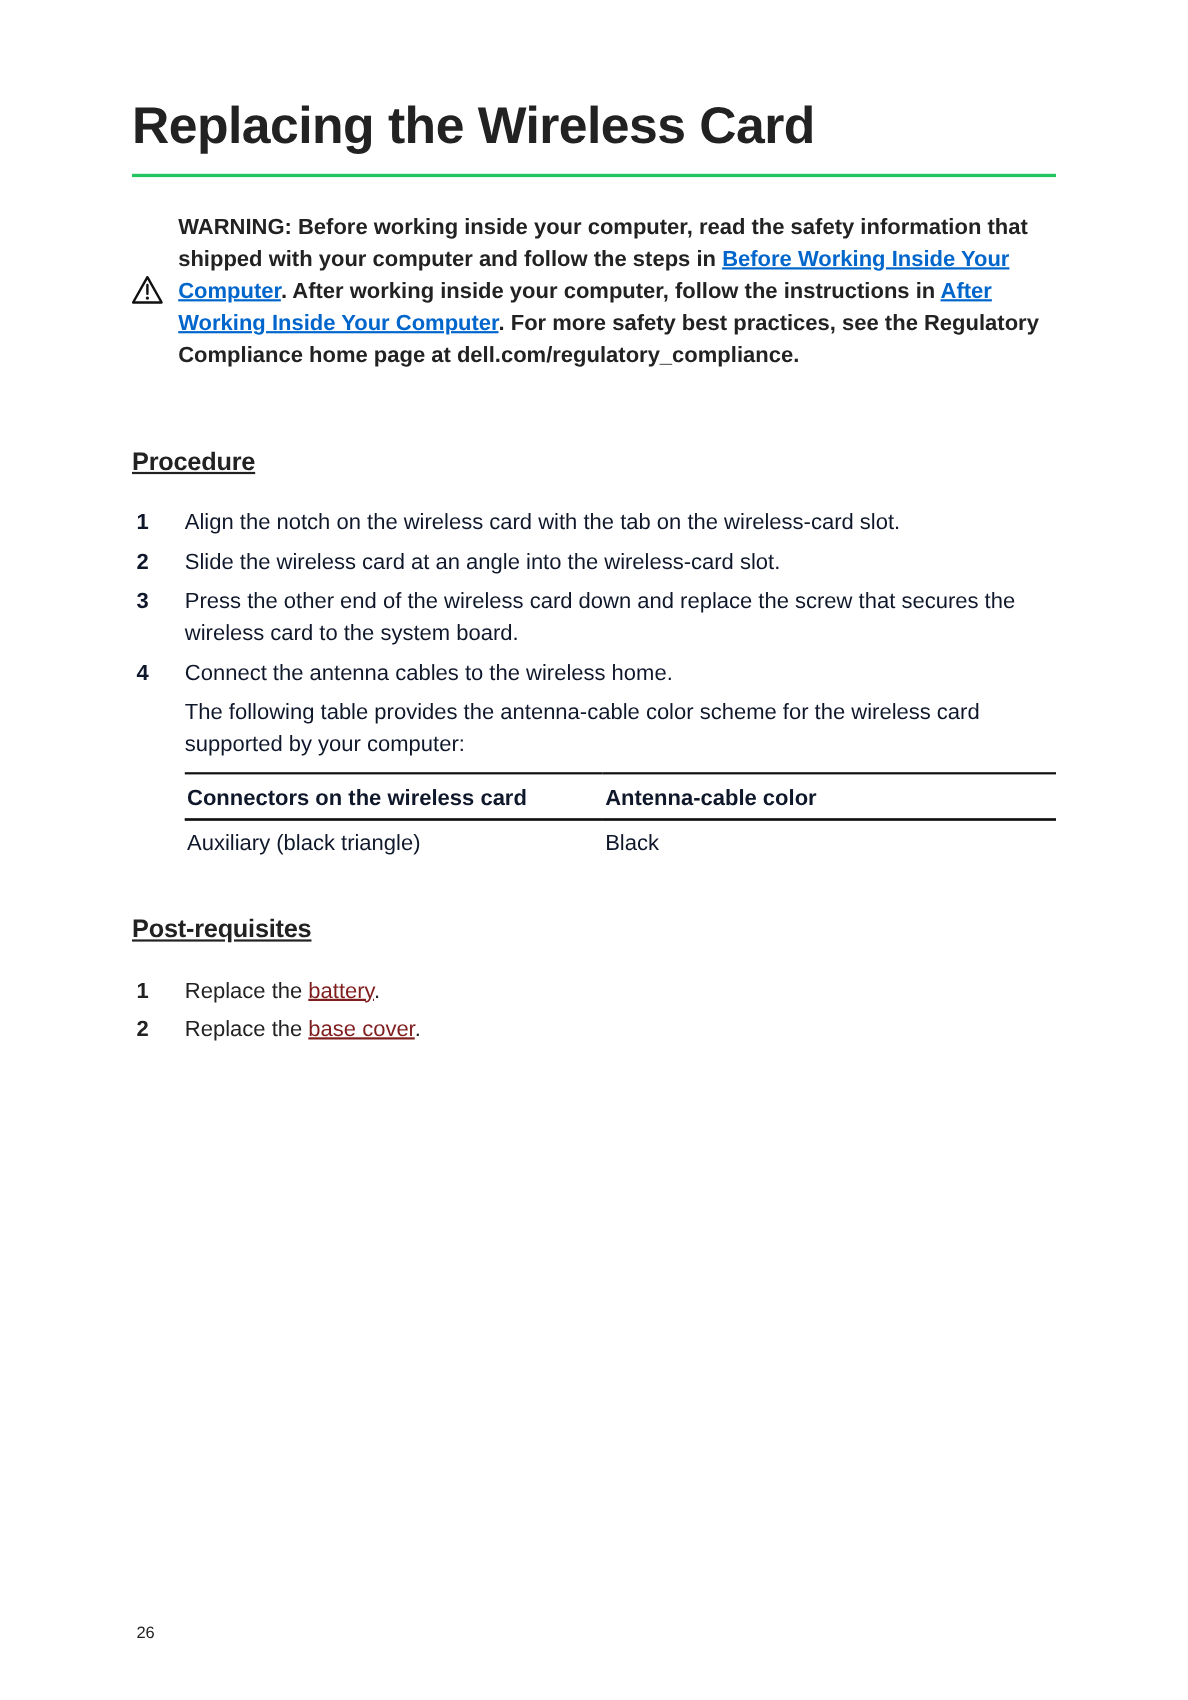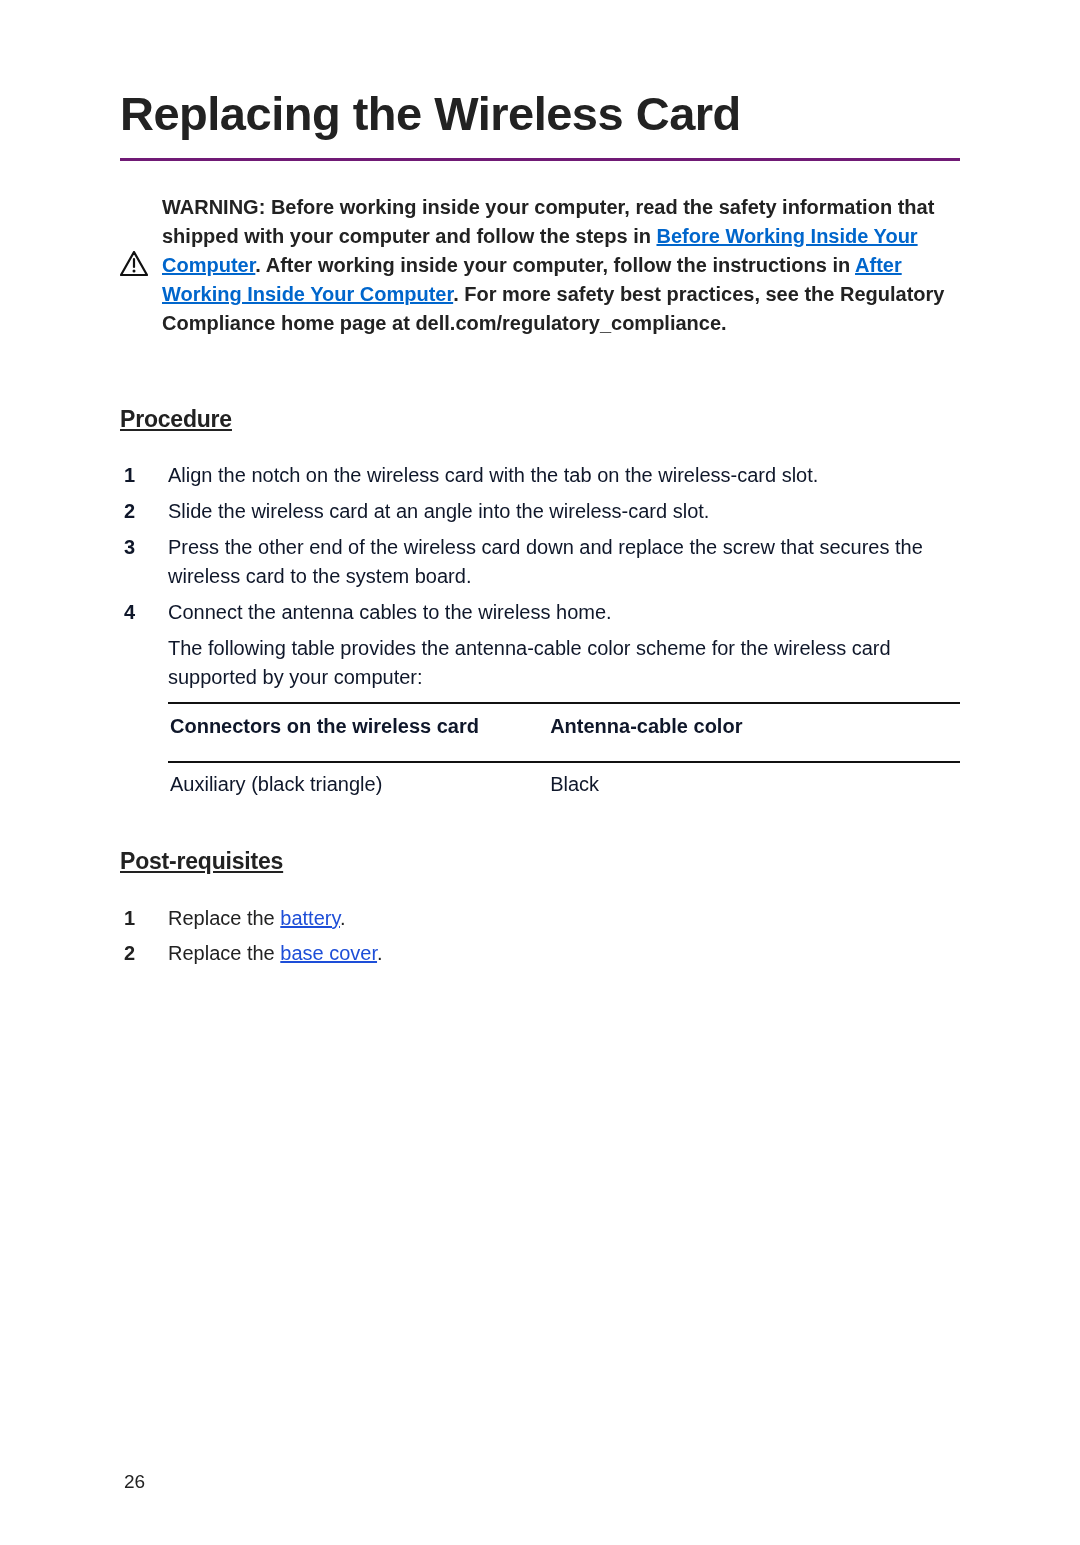--- a/index.html
+++ b/index.html
@@ -9,21 +9,21 @@
       background: #fff;
       font-family: "Segoe UI", Tahoma, Arial, sans-serif;
       color: #222;
       padding: 88px 120px 40px 120px;
       position: relative;
     }
     .page-title {
       font-size: 47px;
       font-weight: 700;
       letter-spacing: -0.5px;
-      border-bottom: 3px solid #701a75;
+      border-bottom: 3px solid #22c55e;
       padding-bottom: 18px;
       margin-bottom: 32px;
       line-height: 1.1;
     }
     .warning-block {
       display: flex;
       align-items: center;
       gap: 14px;
       margin-bottom: 68px;
     }
@@ -83,21 +83,21 @@
       border-collapse: collapse;
       font-size: 20px;
     }
     table.antenna thead tr {
       border-top: 2.5px solid #111;
       border-bottom: 2.5px solid #111;
     }
     table.antenna th {
       text-align: left;
       font-weight: 700;
-      padding: 8px 6px 20px 2px;
+      padding: 8px 6px 3px 2px;
     }
     table.antenna td {
       padding: 7px 6px 7px 2px;
     }
     table.antenna th:first-child,
     table.antenna td:first-child { width: 48%; }
     ol.post {
       list-style: none;
       counter-reset: pstep;
     }
@@ -110,28 +110,28 @@
       margin-bottom: 5px;
     }
     ol.post li::before {
       content: counter(pstep);
       position: absolute;
       left: 4px;
       top: 0;
       font-weight: 700;
     }
     .inline-link {
-      color: #1d4ed8;
+      color: #7f1d1d;
       text-decoration: underline;
     }
     .page-number {
       position: absolute;
       bottom: 52px;
       left: 124px;
-      font-size: 19px;
+      font-size: 15px;
       color: #222;
     }
   </style>
 </head>
 <body>
 
 <h1 class="page-title">Replacing the Wireless Card</h1>
 
 <div class="warning-block">
   <span class="warning-icon-wrap">

